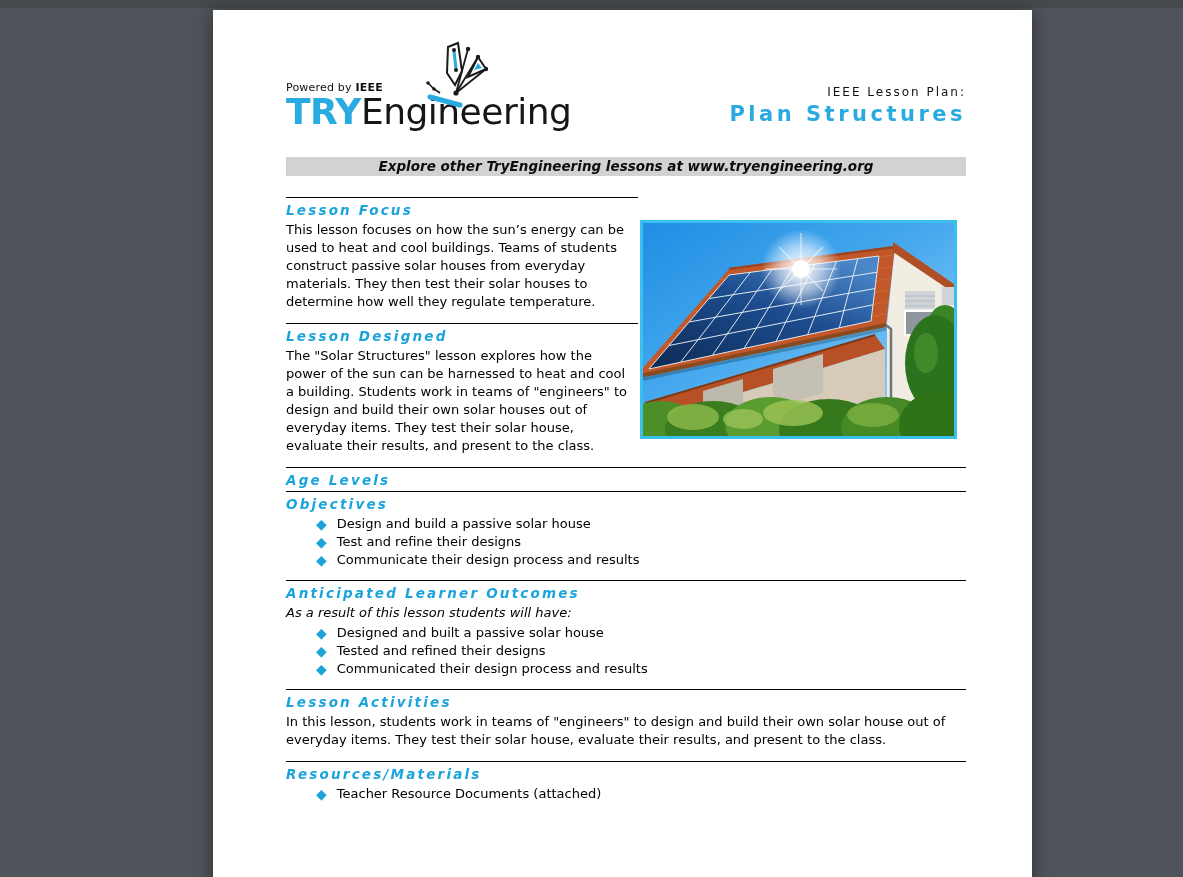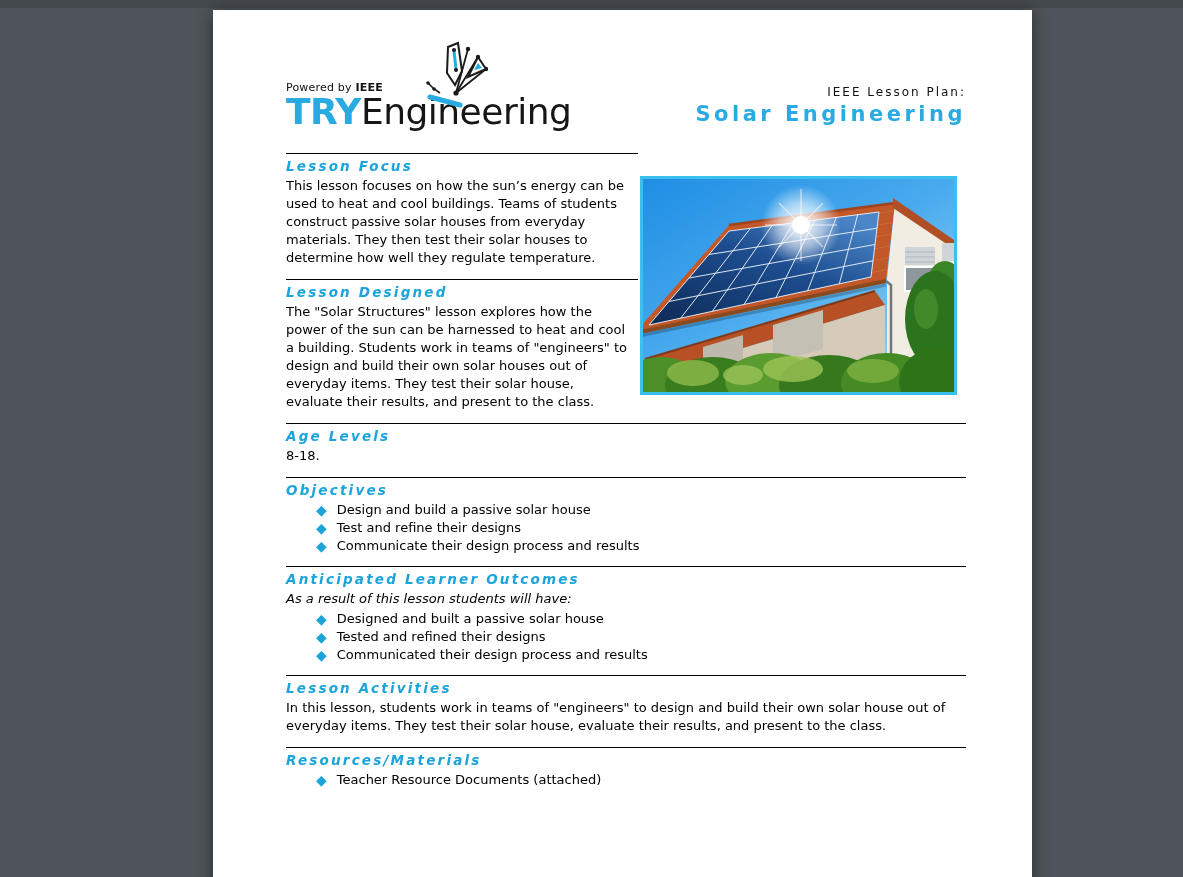--- a/index.html
+++ b/index.html
@@ -83,24 +83,25 @@
         <path d="M52,22 L56,27 L48,29 Z" fill="#29abe2"></path>
         <circle cx="30" cy="52" r="2.6" fill="#1a1a1a"></circle>
         <path d="M2,42 L8,48 L14,52" fill="none" stroke="#1a1a1a" stroke-width="1.6"></path>
         <circle cx="2" cy="42" r="1.8" fill="#1a1a1a"></circle>
           <circle cx="8" cy="48" r="1.8" fill="#1a1a1a"></circle>
         <line x1="4" y1="56" x2="34" y2="64" stroke="#29abe2" stroke-width="5" stroke-linecap="round"></line>
       </svg>
     </div>
     <div class="title-block">
       <div class="plan-label">IEEE Lesson Plan:</div>
-      <div class="plan-title">Solar Engineering</div>
+      <div class="plan-title">Plan Structures</div>
     </div>
   </div>
 
+  <div class="banner">Explore other TryEngineering lessons at www.tryengineering.org</div>
 
   <div class="content">
 
     <div class="wrap-zone">
 
       <div class="photo">
         <svg width="311" height="213" viewBox="0 0 311 213">
           <defs>
             <linearGradient id="skyG" x1="0" y1="0" x2="0.9" y2="1">
               <stop offset="0" stop-color="#1f8ee4"></stop>
@@ -172,21 +173,20 @@
       <p>This lesson focuses on how the sun’s energy can be used to heat and cool buildings. Teams of students construct passive solar houses from everyday materials. They then test their solar houses to determine how well they regulate temperature.</p>
 
       <div class="rule short"></div>
       <h2>Lesson Designed</h2>
       <p>The "Solar Structures" lesson explores how the power of the sun can be harnessed to heat and cool a building. Students work in teams of "engineers" to design and build their own solar houses out of everyday items. They test their solar house, evaluate their results, and present to the class.</p>
     </div>
 
     <div class="section">
       <div class="rule"></div>
       <h2>Age Levels</h2>
-      <p>8-18.</p>
     </div>
 
     <div class="section">
       <div class="rule"></div>
       <h2>Objectives</h2>
       <div class="bullets">
         <div class="bullet-row">
           <span class="blt">◆</span>
           <span>Design and build a passive solar house</span>
         </div>

